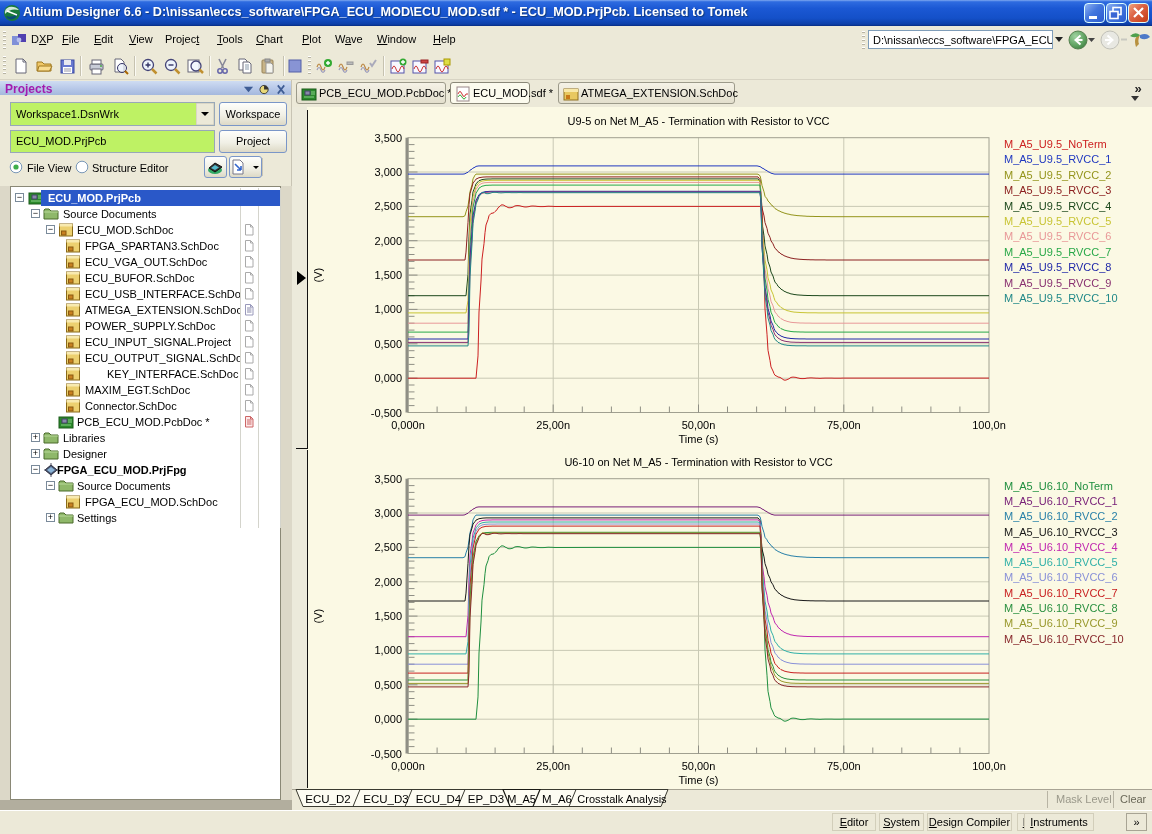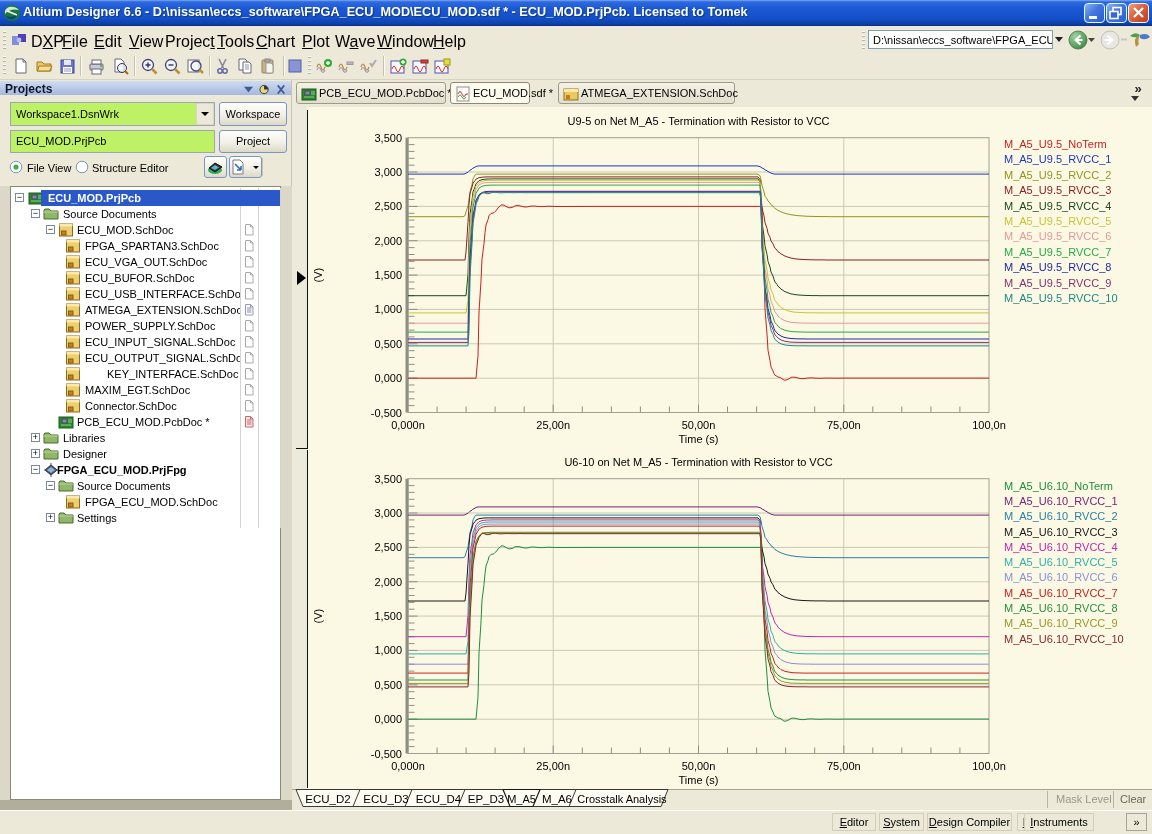--- a/index.html
+++ b/index.html
@@ -5,34 +5,34 @@
   font-family:"Liberation Sans",sans-serif;font-size:11px;background:#ece9d8;color:#000}
 .abs{position:absolute}
 .titlebar{left:0;top:0;width:1152px;height:26px;
   background:linear-gradient(180deg,#7fa8f0 0%,#2e6be0 7%,#1b58d4 32%,#1450c8 70%,#0d3fa8 93%,#072c82 100%)}
 .titletxt{left:23px;top:5px;color:#fff;font-weight:bold;font-size:12.7px;white-space:nowrap;
   text-shadow:1px 1px 1px #10387a}
 .wbtn{top:3px;width:21px;height:20px;border-radius:4px;border:1px solid #dff;
   background:linear-gradient(135deg,#8fb2f2 0%,#4377de 45%,#2a5bd0 100%);color:#fff}
 .wbtn.close{background:linear-gradient(135deg,#efa37e 0%,#dd6547 40%,#c33b12 100%)}
 .menubar{left:0;top:26px;width:1152px;height:24px;background:#ece9d8}
-.menuitem{position:absolute;font-size:16px}
+.menuitem{position:absolute;font-size:11px}
 .menuitem u{text-decoration:underline}
 .grip{width:3px;background:repeating-linear-gradient(180deg,#fff 0 1px,#b8b4a4 1px 2px,transparent 2px 4px)}
 .toolbar{left:0;top:52px;width:1152px;height:28px;background:#ece9d8;border-bottom:1px solid #d8d4c4}
 .tsep{top:56px;width:2px;height:20px;border-left:1px solid #c6c2b0;border-right:1px solid #fbfaf4}
 .tabbar{left:292px;top:80px;width:860px;height:27px;background:#ece9d8}
 .dtab{position:absolute;top:82px;height:22px;border:1px solid #9c9a8a;border-radius:3px;
   background:linear-gradient(180deg,#f5f2e6,#e3dfcd);font-size:11px;white-space:nowrap}
 .dtab.active{background:#fcfbee;border-color:#8a8878}
 .dtab span{position:absolute;left:22px;top:4px}
 .panel{left:0;top:80px;width:292px;height:730px;background:#ece9d8}
 .phead{left:0;top:81px;width:291px;height:14px;
   background:linear-gradient(180deg,#cfdcf2 0%,#b7c8e8 55%,#a5b8dd 100%)}
-.ptitle{left:5px;top:82px;color:#0f172a;font-weight:bold;font-size:12px}
+.ptitle{left:5px;top:82px;color:#a21caf;font-weight:bold;font-size:12px}
 .fld{background:#bef264;border:1px solid #98a8b8;font-size:11px}
 .xpbtn{border:1px solid #7a96c8;border-radius:3px;text-align:center;
   background:linear-gradient(180deg,#fefefb 0%,#f1f0e6 55%,#ddd9c6 100%);font-size:11px}
 .tree{left:10px;top:186px;width:271px;height:614px;background:#fff;border:1px solid #8a8876}
 .trow{position:absolute;height:16px;white-space:nowrap;font-size:11px}
 .pm{position:absolute;width:9px;height:9px;border:1px solid #7a8a9a;background:#fff;
   font-size:9px;line-height:7px;text-align:center;color:#000}
 .sel{background:#2a58c8;color:#fff;font-weight:bold}
 .statusbar{left:0;top:810px;width:1152px;height:24px;background:#ece9d8;border-top:1px solid #fff}
 .sbtn{position:absolute;top:813px;height:18px;border:1px solid #d2ceba;background:#ece9d8;
@@ -352,21 +352,21 @@
 <div class="trow" style="left:83px;top:318px;padding:2px 3px 0 2px;width:157px;overflow:hidden;">POWER_SUPPLY.SchDoc</div>
 <svg class="abs" style="left:244px;top:320px" width="10" height="12" viewBox="0 0 10 12">
     <path d="M1.5 0.5 H6.5 L9 3 V11 H1.5Z" fill="#fff" stroke="#aaa"></path>
     <path d="M6.5 0.5 V3 H9" fill="none" stroke="#aaa"></path>
   </svg>
 <svg class="abs" style="left:65px;top:334px" width="16" height="16" viewBox="0 0 16 16">
     <rect x="1.5" y="2" width="13" height="12" fill="#ecd070" stroke="#8a6a18"></rect>
     <rect x="1.5" y="2" width="13" height="2.5" fill="#f8eab0"></rect>
     <rect x="3.5" y="9" width="4.5" height="4" fill="#c88020" stroke="#8a5a10"></rect>
   </svg>
-<div class="trow" style="left:83px;top:334px;padding:2px 3px 0 2px;width:157px;overflow:hidden;">ECU_INPUT_SIGNAL.SchDoc</div>
+<div class="trow" style="left:83px;top:334px;padding:2px 3px 0 2px;width:157px;overflow:hidden;">ECU_INPUT_SIGNAL.Project</div>
 <svg class="abs" style="left:244px;top:336px" width="10" height="12" viewBox="0 0 10 12">
     <path d="M1.5 0.5 H6.5 L9 3 V11 H1.5Z" fill="#fff" stroke="#aaa"></path>
     <path d="M6.5 0.5 V3 H9" fill="none" stroke="#aaa"></path>
   </svg>
 <svg class="abs" style="left:65px;top:350px" width="16" height="16" viewBox="0 0 16 16">
     <rect x="1.5" y="2" width="13" height="12" fill="#ecd070" stroke="#8a6a18"></rect>
     <rect x="1.5" y="2" width="13" height="2.5" fill="#f8eab0"></rect>
     <rect x="3.5" y="9" width="4.5" height="4" fill="#c88020" stroke="#8a5a10"></rect>
   </svg>
 <div class="trow" style="left:83px;top:350px;padding:2px 3px 0 2px;width:157px;overflow:hidden;">ECU_OUTPUT_SIGNAL.SchDoc</div>

